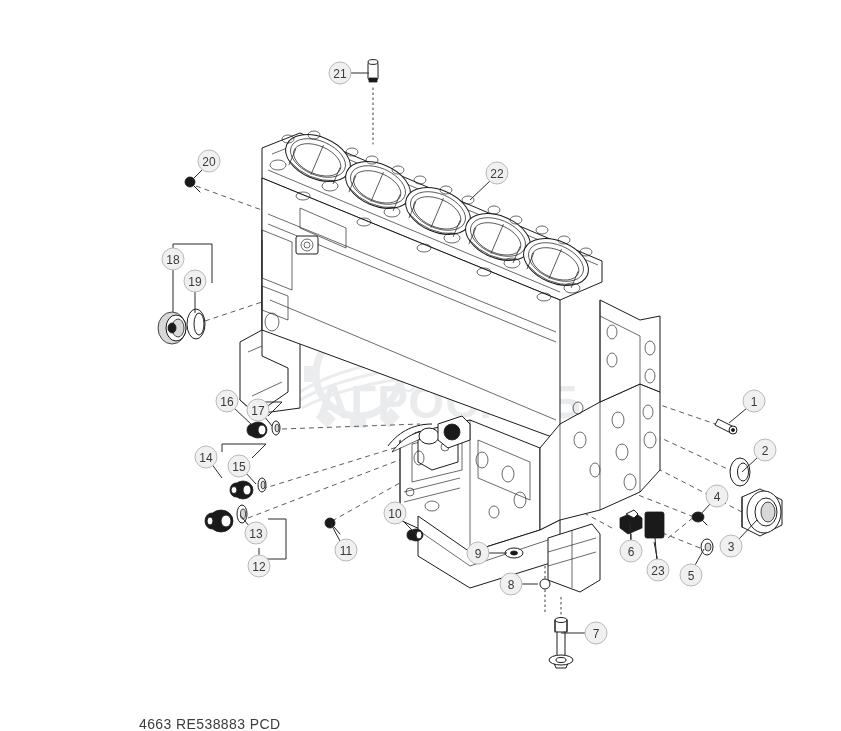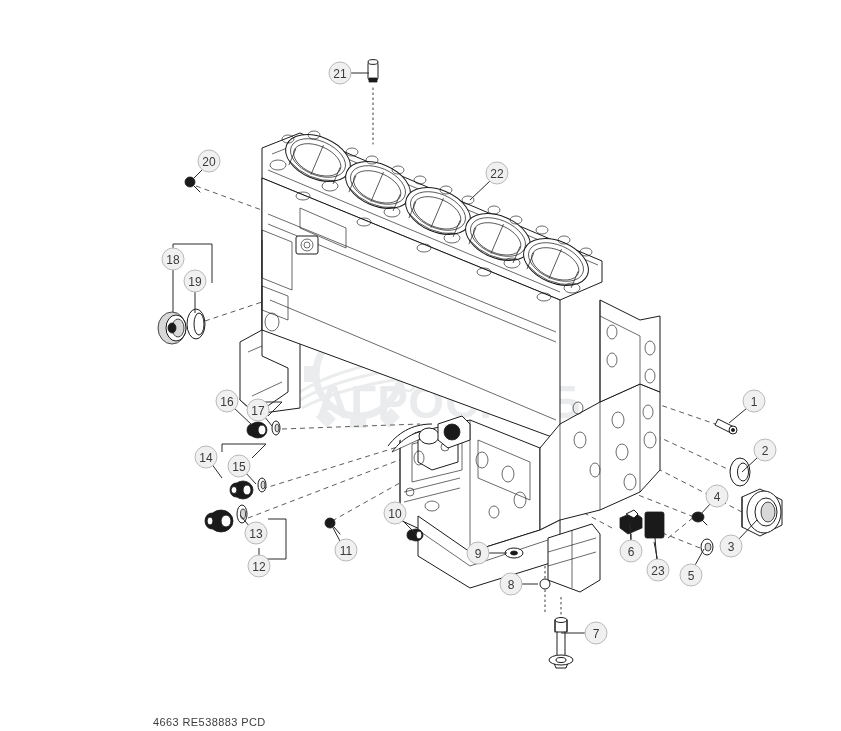--- a/index.html
+++ b/index.html
@@ -99,24 +99,24 @@
     stroke-width: 1;
     stroke-linejoin: round;
   }
   .wm-text {
     font-family: "Liberation Sans", sans-serif;
     font-weight: bold;
     fill: #b4b9bd;
   }
   #caption {
     position: absolute;
-    left: 153px;
+    left: 139px;
     top: 716px;
     font-family: "Liberation Sans", sans-serif;
-    font-size: 11px;
+    font-size: 14px;
     color: #3d3d3d;
     letter-spacing: 0.4px;
     white-space: nowrap;
   }
 </style>
 </head>
 <body>
 
 <div id="page">
 

